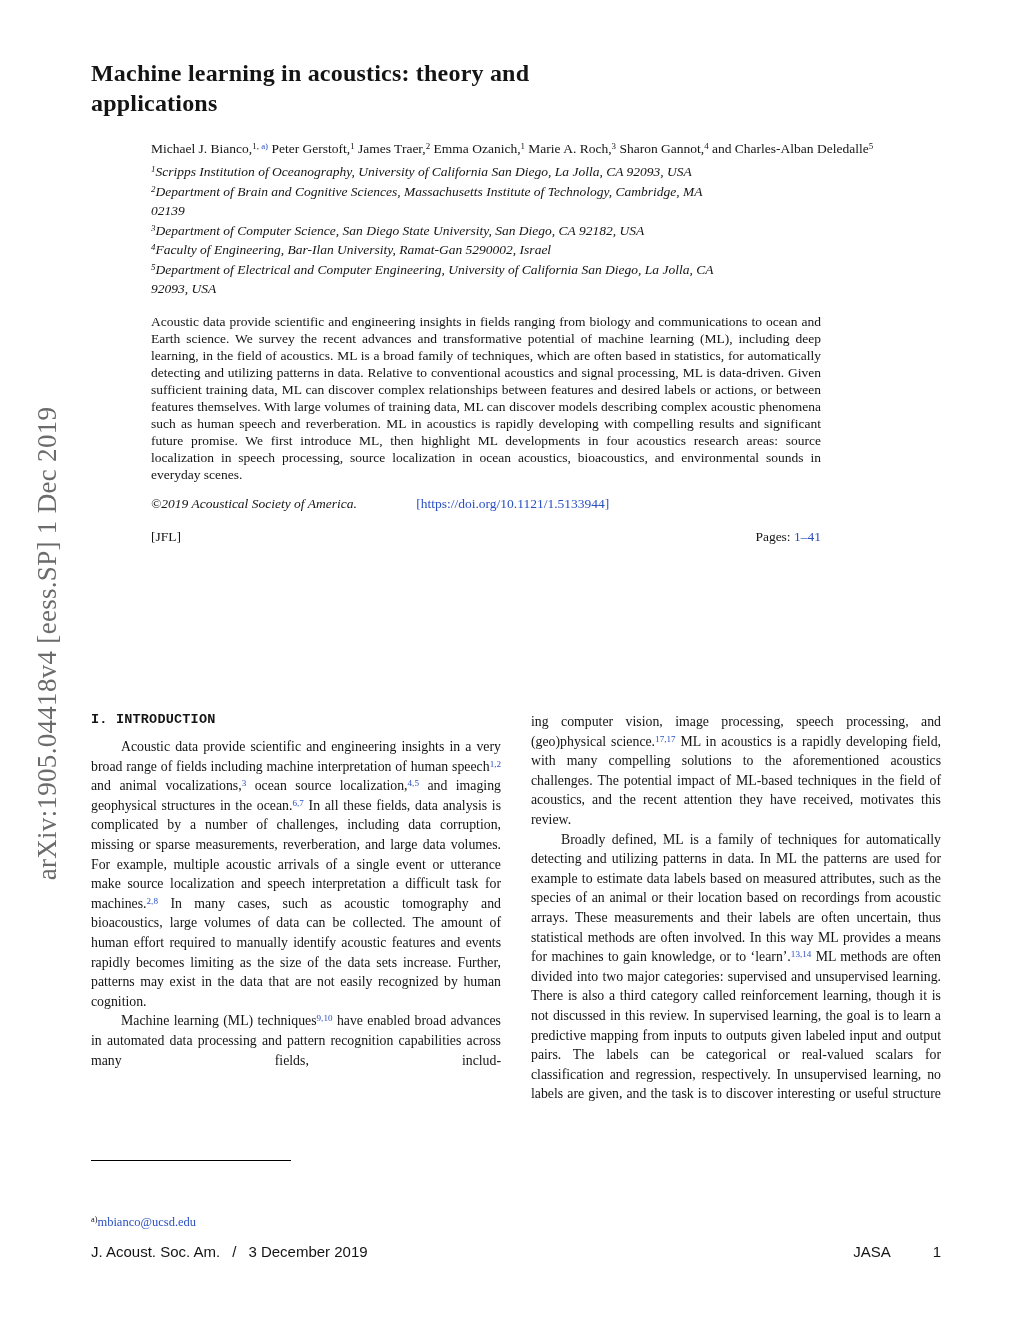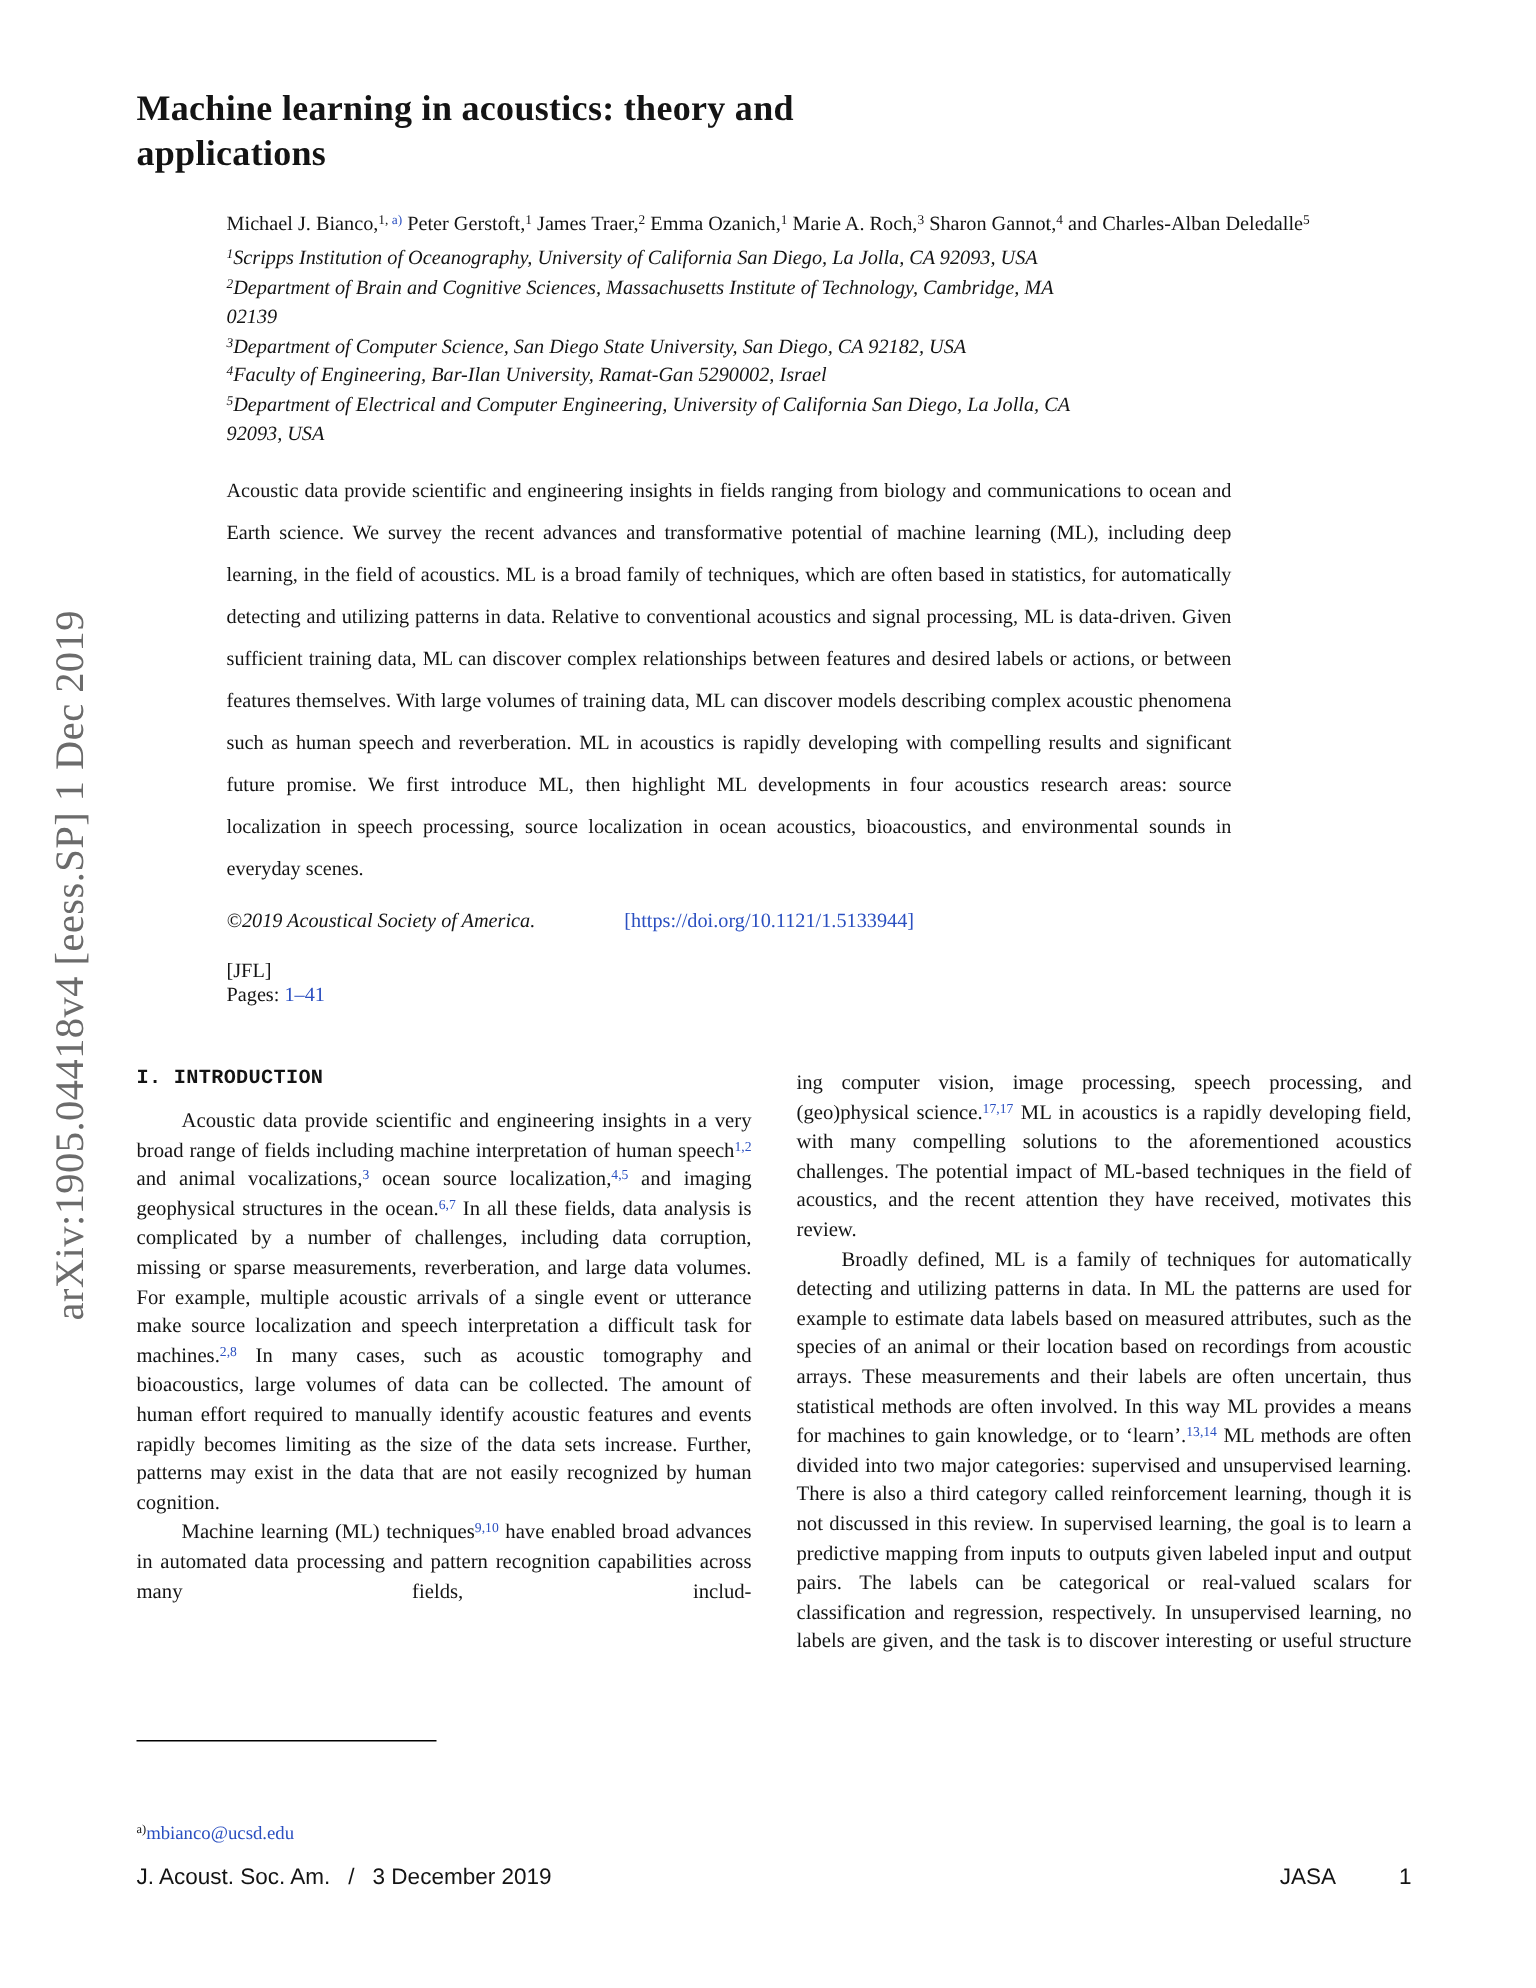--- a/index.html
+++ b/index.html
@@ -51,35 +51,34 @@
     font-size: 13.5px;
     line-height: 19.5px;
   }
 
   .dated { margin: 13px 0 0 60px; font-size: 13px; }
 
   .abstract {
     margin: 14px 0 1px 60px;
     width: 670px;
     font-size: 13.5px;
-    line-height: 28px;
+    line-height: 17px;
     text-align: justify;
   }
 
   .publine { margin: 13px 0 0 60px; font-size: 13.5px; }
   .copyright { font-style: italic; }
   .doi { margin-left: 56px; }
 
   .jfl-line {
     margin: 17px 0 0 60px;
     width: 670px;
     display: flex;
     justify-content: space-between;
     font-size: 13.5px;
-    flex-direction: column;
   }
 
   .columns {
     position: absolute;
     top: 712px; left: 91px;
     width: 850px;
     display: flex;
     gap: 30px;
   }
   .col { width: 410px; }

